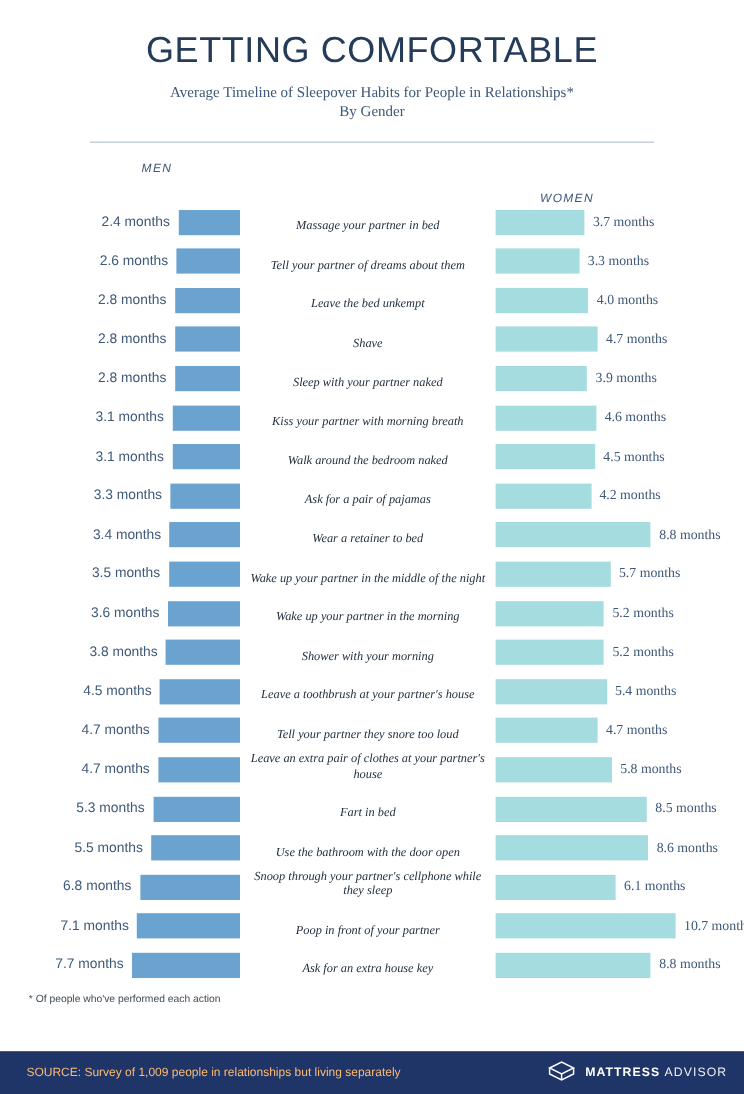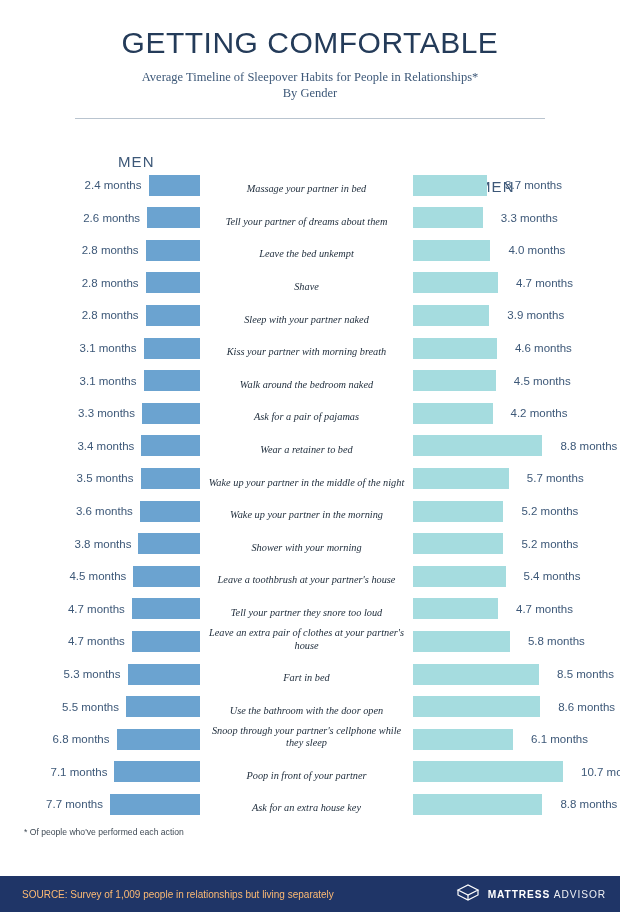--- a/index.html
+++ b/index.html
@@ -48,24 +48,25 @@
   }
 
   
   .col-heads {
     position: relative;
     height: 34px;
     margin-top: 10px;
   }
   .col-head {
     position: absolute;
-    font-size: 15px;
+    font-size: 10px;
     letter-spacing: 1.1px;
     color: #3d5878;
-    top: 24px;
+    top: 6px;
+    font-style: italic;
   }
   .col-head.men   { left: 118px; }
   .col-head.women { left: 450px; margin-top: 25px; }
 
   
   .rows {
     position: relative;
     padding: 0 0 0 0;
   }
   .row {
@@ -117,21 +118,22 @@
   }
   .bar-women {
     height: 21px;
     background: #a5dcdf;
     flex: 0 0 auto;
   }
   .val-right {
     font-size: 11.5px;
     color: #3d5878;
     white-space: nowrap;
-    margin-left: 18px;
+    margin-left: 7px;
+    font-family: Liberation Serif, serif;
   }
 
   
   .footnote {
     margin-top: 12px;
     padding-left: 24px;
     font-size: 8.6px;
     color: #3f4a55;
   }
 

